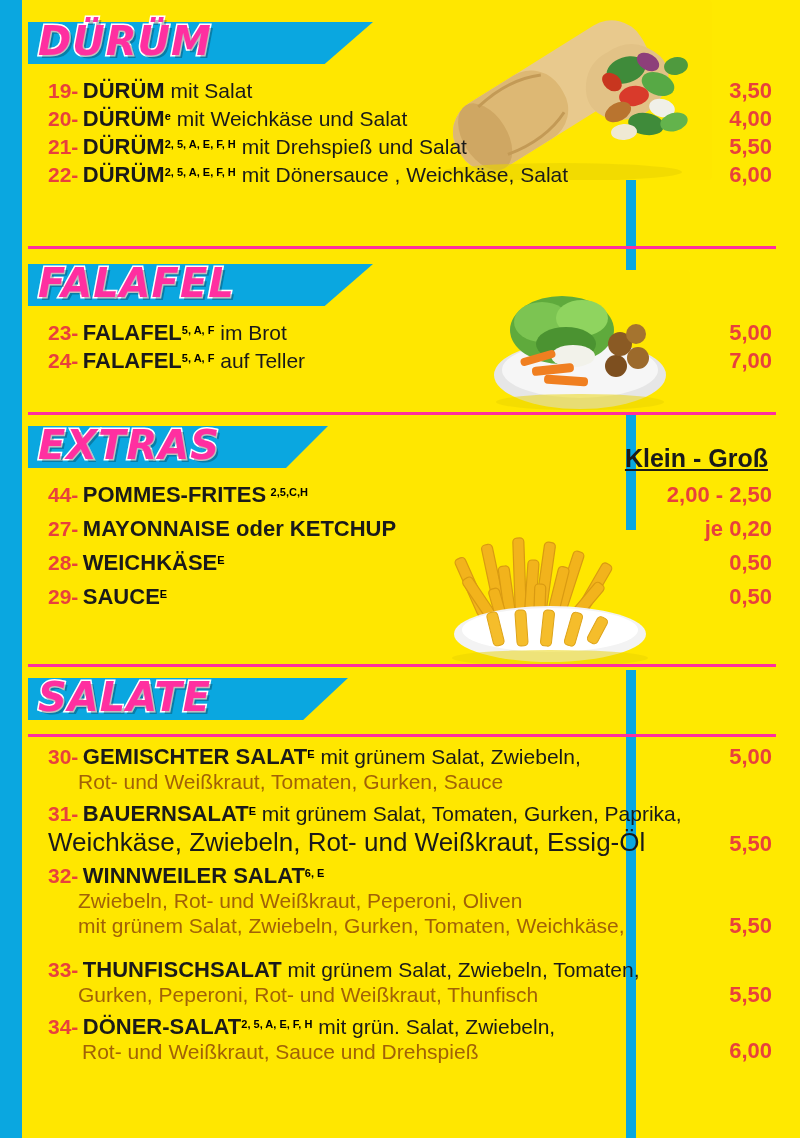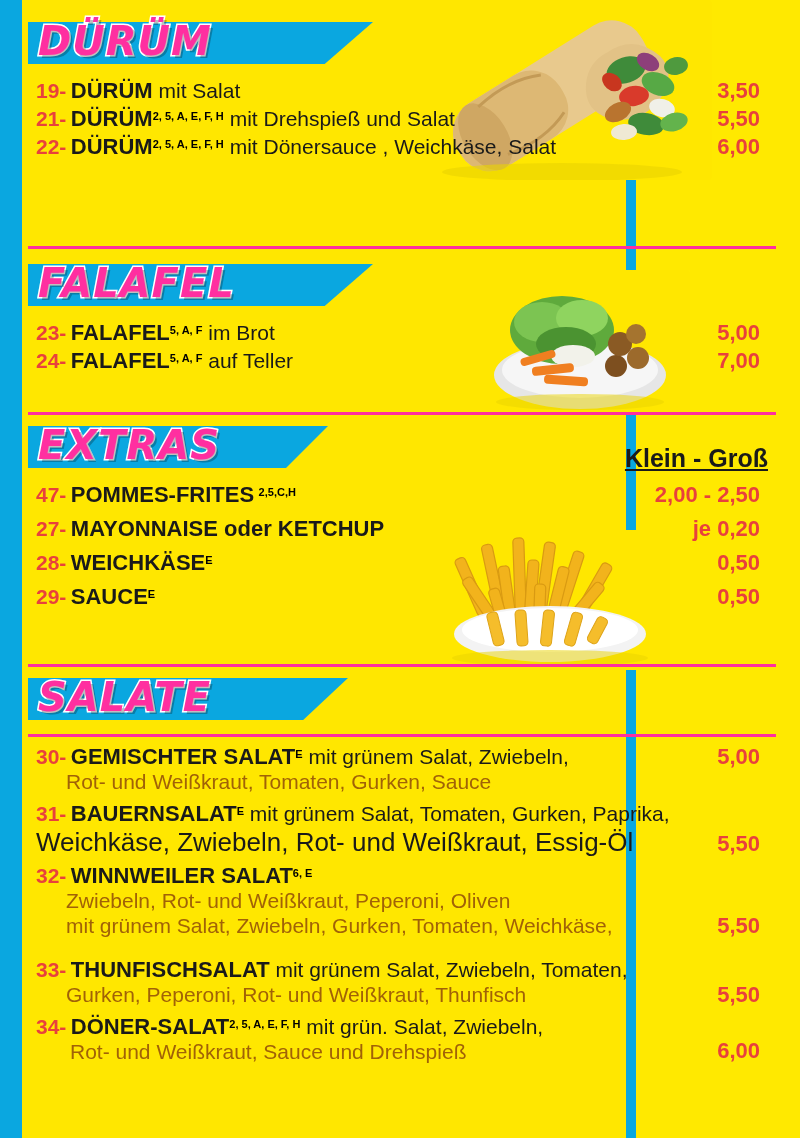--- a/index.html
+++ b/index.html
@@ -91,21 +91,21 @@
     position: absolute;
     left: 28px;
     height: 3px;
     background: #ff2fa0;
     width: 748px;
   }
 
   
   .rows {
     position: absolute;
-    left: 36px;
+    left: 48px;
     width: 740px;
   }
   .row {
     position: relative;
     display: block;
     margin-bottom: 2px;
     line-height: 1.18;
   }
   .num {
     color: #e8413c;
@@ -210,20 +210,25 @@
       <div class="wedge w-mid"></div>
       <div class="title">DÜRÜM</div>
     </div>
   </div>
 
   <div class="rows" style="top:78px;">
     <div class="row">
       <span class="num">19-</span>
       <span class="name">DÜRÜM</span><span class="desc"> mit Salat</span>
       <span class="price">3,50</span>
+    </div>
+    <div class="row">
+      <span class="num">20-</span>
+      <span class="name">DÜRÜM</span><span class="sup">e</span><span class="desc"> mit Weichkäse und Salat</span>
+      <span class="price">4,00</span>
     </div>
     <div class="row">
       <span class="num">21-</span>
       <span class="name">DÜRÜM</span><span class="sup">2, 5, A, E, F, H</span><span class="desc"> mit Drehspieß und Salat</span>
       <span class="price">5,50</span>
     </div>
     <div class="row">
       <span class="num">22-</span>
       <span class="name">DÜRÜM</span><span class="sup">2, 5, A, E, F, H</span><span class="desc"> mit Dönersauce , Weichkäse, Salat</span>
       <span class="price">6,00</span>
@@ -311,21 +316,21 @@
   <div class="section" style="top:420px;">
     <div class="banner">
       <div class="wedge w-short"></div>
       <div class="title">EXTRAS</div>
     </div>
     <div class="sizes-label" style="top:24px; right:10px;">Klein - Groß</div>
   </div>
 
   <div class="rows" style="top:482px;">
     <div class="row">
-      <span class="num">47-</span>
+      <span class="num">44-</span>
       <span class="name">POMMES-FRITES</span> <span class="sup">2,5,C,H</span>
       <span class="price">2,00 - 2,50</span>
     </div>
     <div class="row" style="margin-top:8px;">
       <span class="num">27-</span>
       <span class="name">MAYONNAISE oder KETCHUP</span>
       <span class="price">je 0,20</span>
     </div>
     <div class="row" style="margin-top:8px;">
       <span class="num">28-</span>

